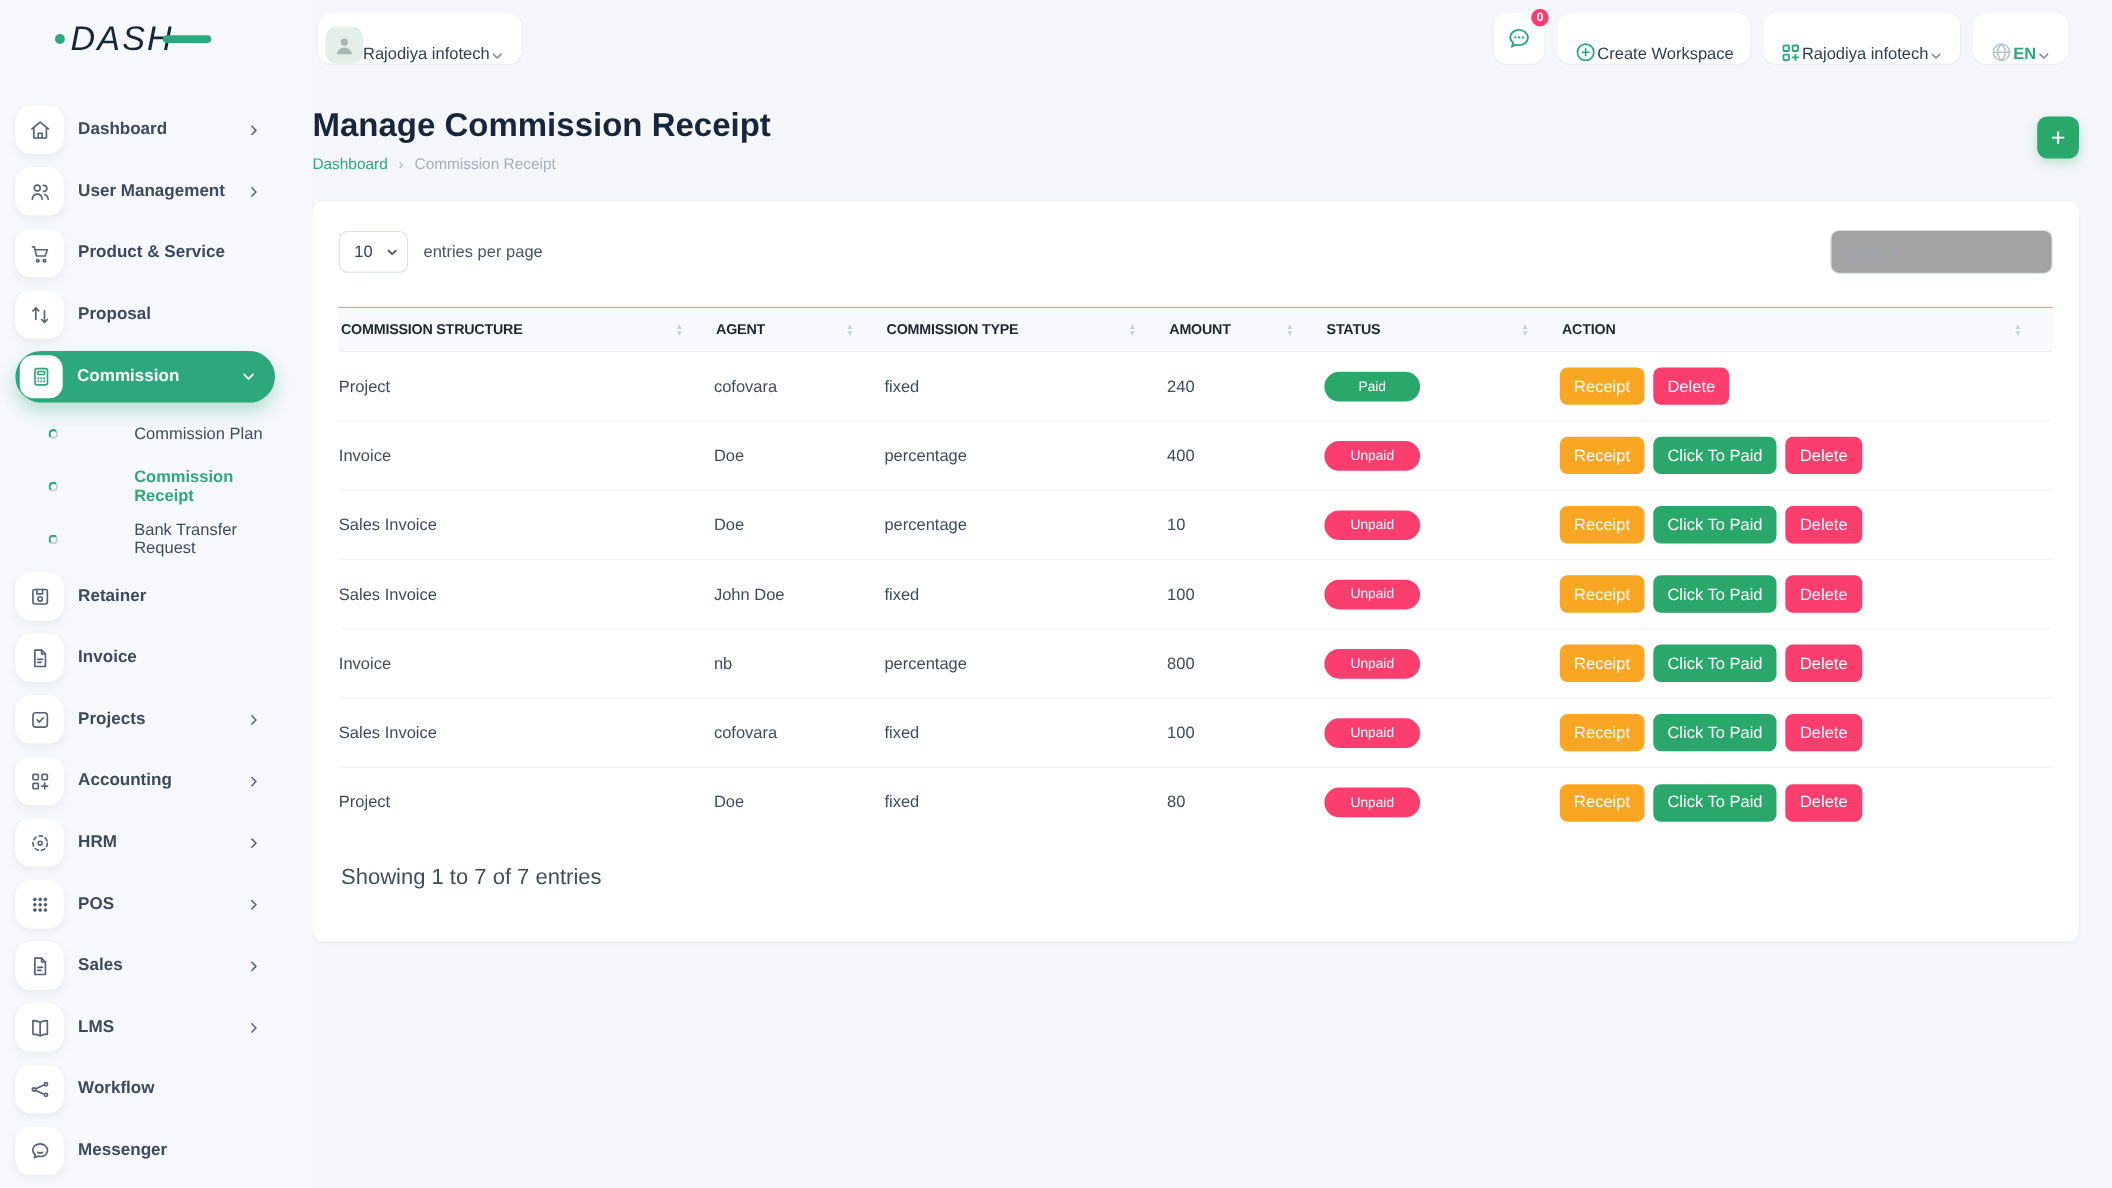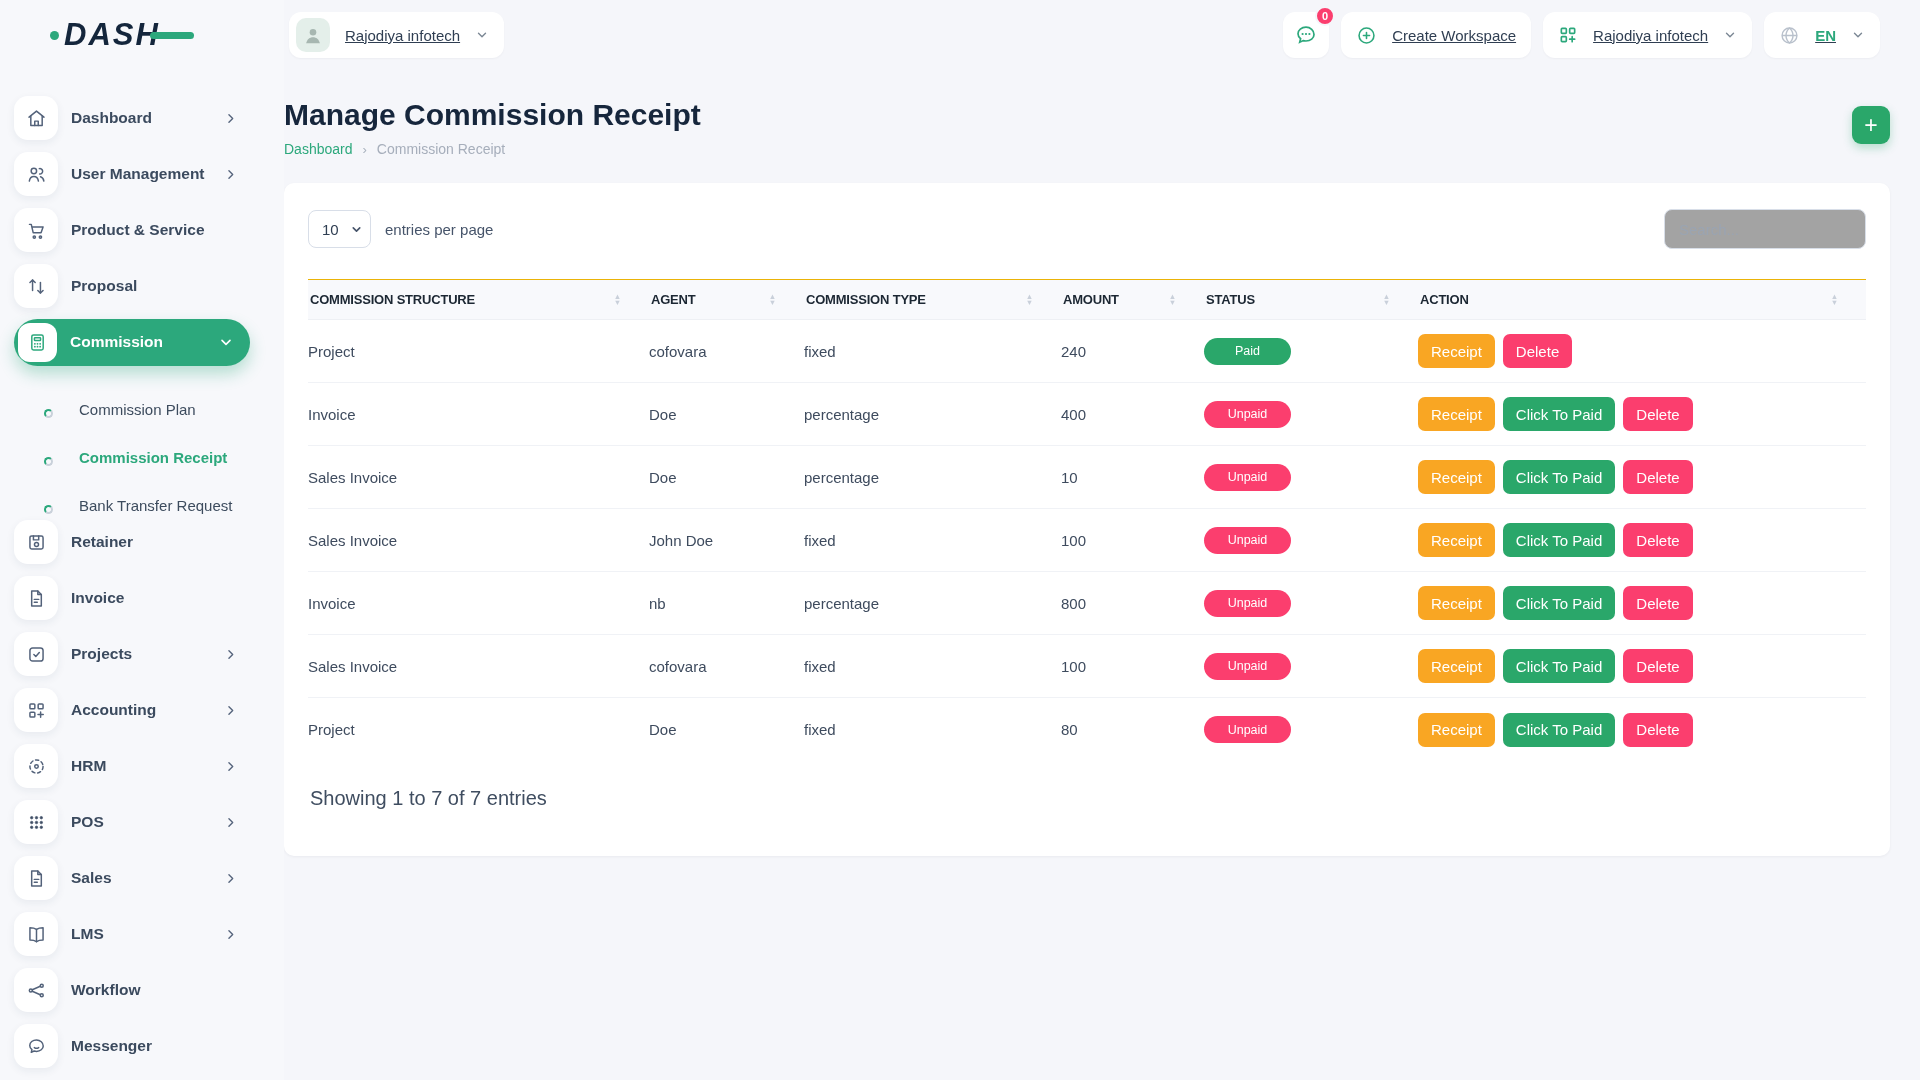--- a/index.html
+++ b/index.html
@@ -3,53 +3,53 @@
 <meta charset="utf-8">
 <style>
   * { margin:0; padding:0; box-sizing:border-box; }
   html,body { width:1920px; height:1080px; overflow:hidden; background:#f5f6fa;
     font-family:"Liberation Sans", sans-serif; color:#3e4b5e; }
   .app { display:flex; width:1920px; height:1080px; }
 
   
   .sidebar { width:284px; flex:0 0 284px; height:1080px; background:#f7f8fb; position:relative; }
   .logo-wrap { height:70px; display:flex; align-items:center; padding-left:64px; }
-  .logo { position:relative; font-weight:700; font-size:31px; letter-spacing:2px;
+  .logo { position:relative; font-weight:400; font-size:31px; letter-spacing:2px;
     color:#14263c; font-style:italic; }
   .logo::before { content:""; position:absolute; left:-14px; top:14px; width:9px; height:9px;
     border-radius:50%; background:var(--accent-green); }
   .logo::after { content:""; position:absolute; right:-34px; top:15px; width:44px; height:7px;
     border-radius:4px; background:var(--accent-green); }
   nav { padding:20px 0 0 14px; width:250px; }
   .nav-item { display:flex; align-items:center; height:56px; cursor:pointer; }
   .chip { width:44px; height:44px; border-radius:14px; background:#fff; display:flex;
     align-items:center; justify-content:center; box-shadow:0 3px 8px rgba(32,52,84,.07); flex:0 0 44px; }
   .chip svg { stroke:#53627a; }
   .nav-label { margin-left:13px; font-size:15.5px; font-weight:600; color:#3b4a5e; flex:1; }
   .chev { margin-right:12px; display:flex; }
   .chev svg { stroke:#55647c; }
   .nav-item.active { background:var(--accent-green); border-radius:24px; height:47px;
     margin:4.5px 0; padding:0 14px 0 4px; box-shadow:0 8px 16px rgba(44,168,124,.32); }
   .nav-item.active .chip { width:39px; height:39px; border-radius:12px; flex:0 0 39px; box-shadow:none; }
   .nav-item.active .chip svg { stroke:var(--accent-green); }
   .nav-item.active .nav-label { color:#fff; font-weight:700; }
   .nav-item.active .chev { margin-right:2px; }
   .nav-item.active .chev svg { stroke:#fff; }
-  .sub-item { display:flex; align-items:flex-end; height:48px; padding-left:30px; cursor:pointer; }
+  .sub-item { display:flex; align-items:center; height:48px; padding-left:30px; cursor:pointer;gap:43px; }
   .bullet { width:9px; height:9px; border-radius:50%; border:2px solid;
     border-color:var(--accent-green) #c9d1da #c9d1da var(--accent-green); flex:0 0 9px; }
   .sub-label { margin-left:26px; font-size:15px; color:#3d4c5e; }
   .sub-item.active .sub-label { color:var(--accent-green); font-weight:700; }
 
   
   .main { flex:1; display:flex; flex-direction:column; }
   .topbar { height:70px; display:flex; align-items:center; padding:0 40px 0 5px; }
-  .pill { background:#fff; border-radius:12px; height:46px; display:flex; align-items:center;
-    gap:15px; padding:0 15px; font-size:15px; color:#2f3e52; cursor:pointer;
-    box-shadow:0 1px 2px rgba(16,24,40,.04);text-decoration:underline; }
+  .pill { background:#fff; border-radius:12px; height:46px; display:flex; align-items:flex-end;
+    gap:0; padding:0 15px; font-size:15px; color:#2f3e52; cursor:pointer;
+    box-shadow:0 1px 2px rgba(16,24,40,.04); }
   .ws-chip { padding-left:7px; }
   .avatar { width:34px; height:34px; border-radius:10px; background:#e4efea; display:flex;
     align-items:center; justify-content:center; overflow:hidden; }
   .topbar-right { margin-left:auto; display:flex; gap:12px; align-items:center; }
   .icon-btn { width:46px; height:46px; border-radius:12px; background:#fff; display:flex;
     align-items:center; justify-content:center; position:relative; cursor:pointer;
     box-shadow:0 1px 2px rgba(16,24,40,.04); border:none; }
   .n-badge { position:absolute; top:-6px; right:-6px; min-width:20px; height:20px; padding:0 5px;
     background:var(--pink); color:#fff; font-size:11px; font-weight:700; border-radius:10px;
     display:flex; align-items:center; justify-content:center; border:2px solid #f5f6fa; }

